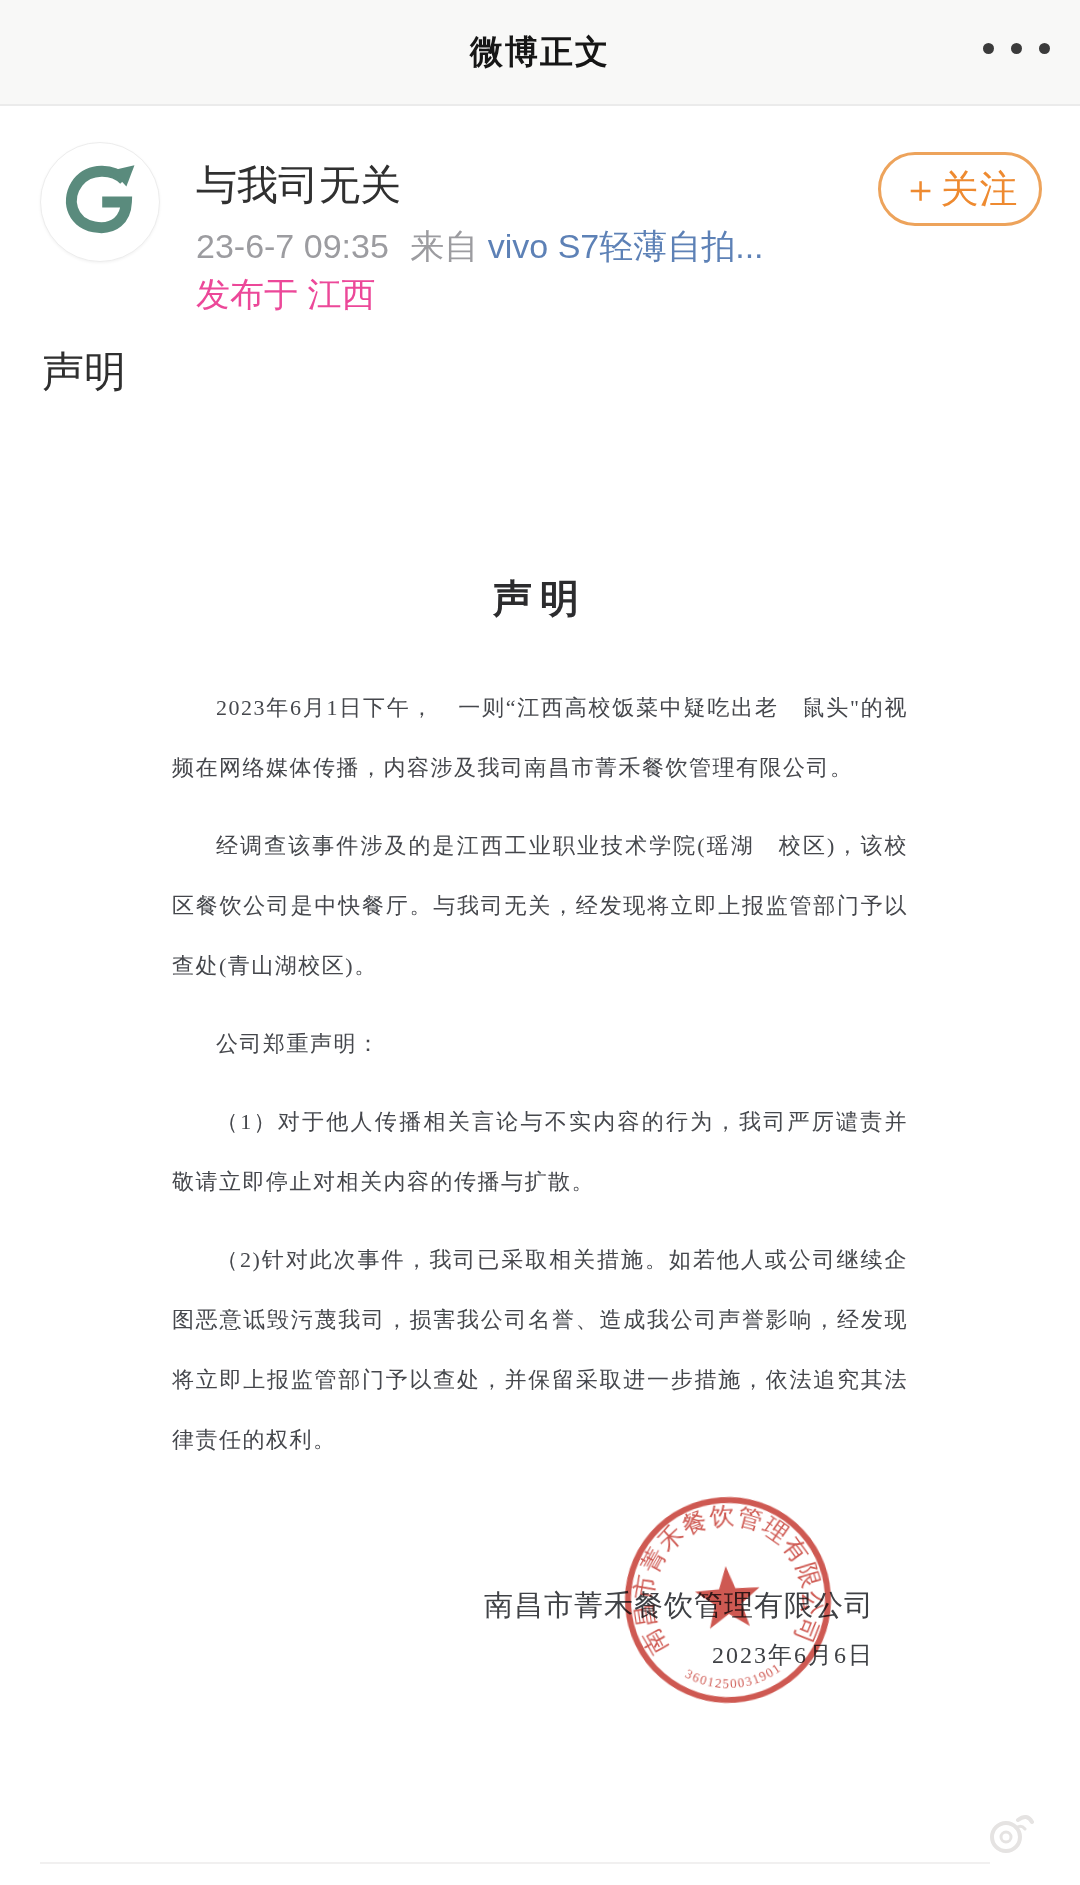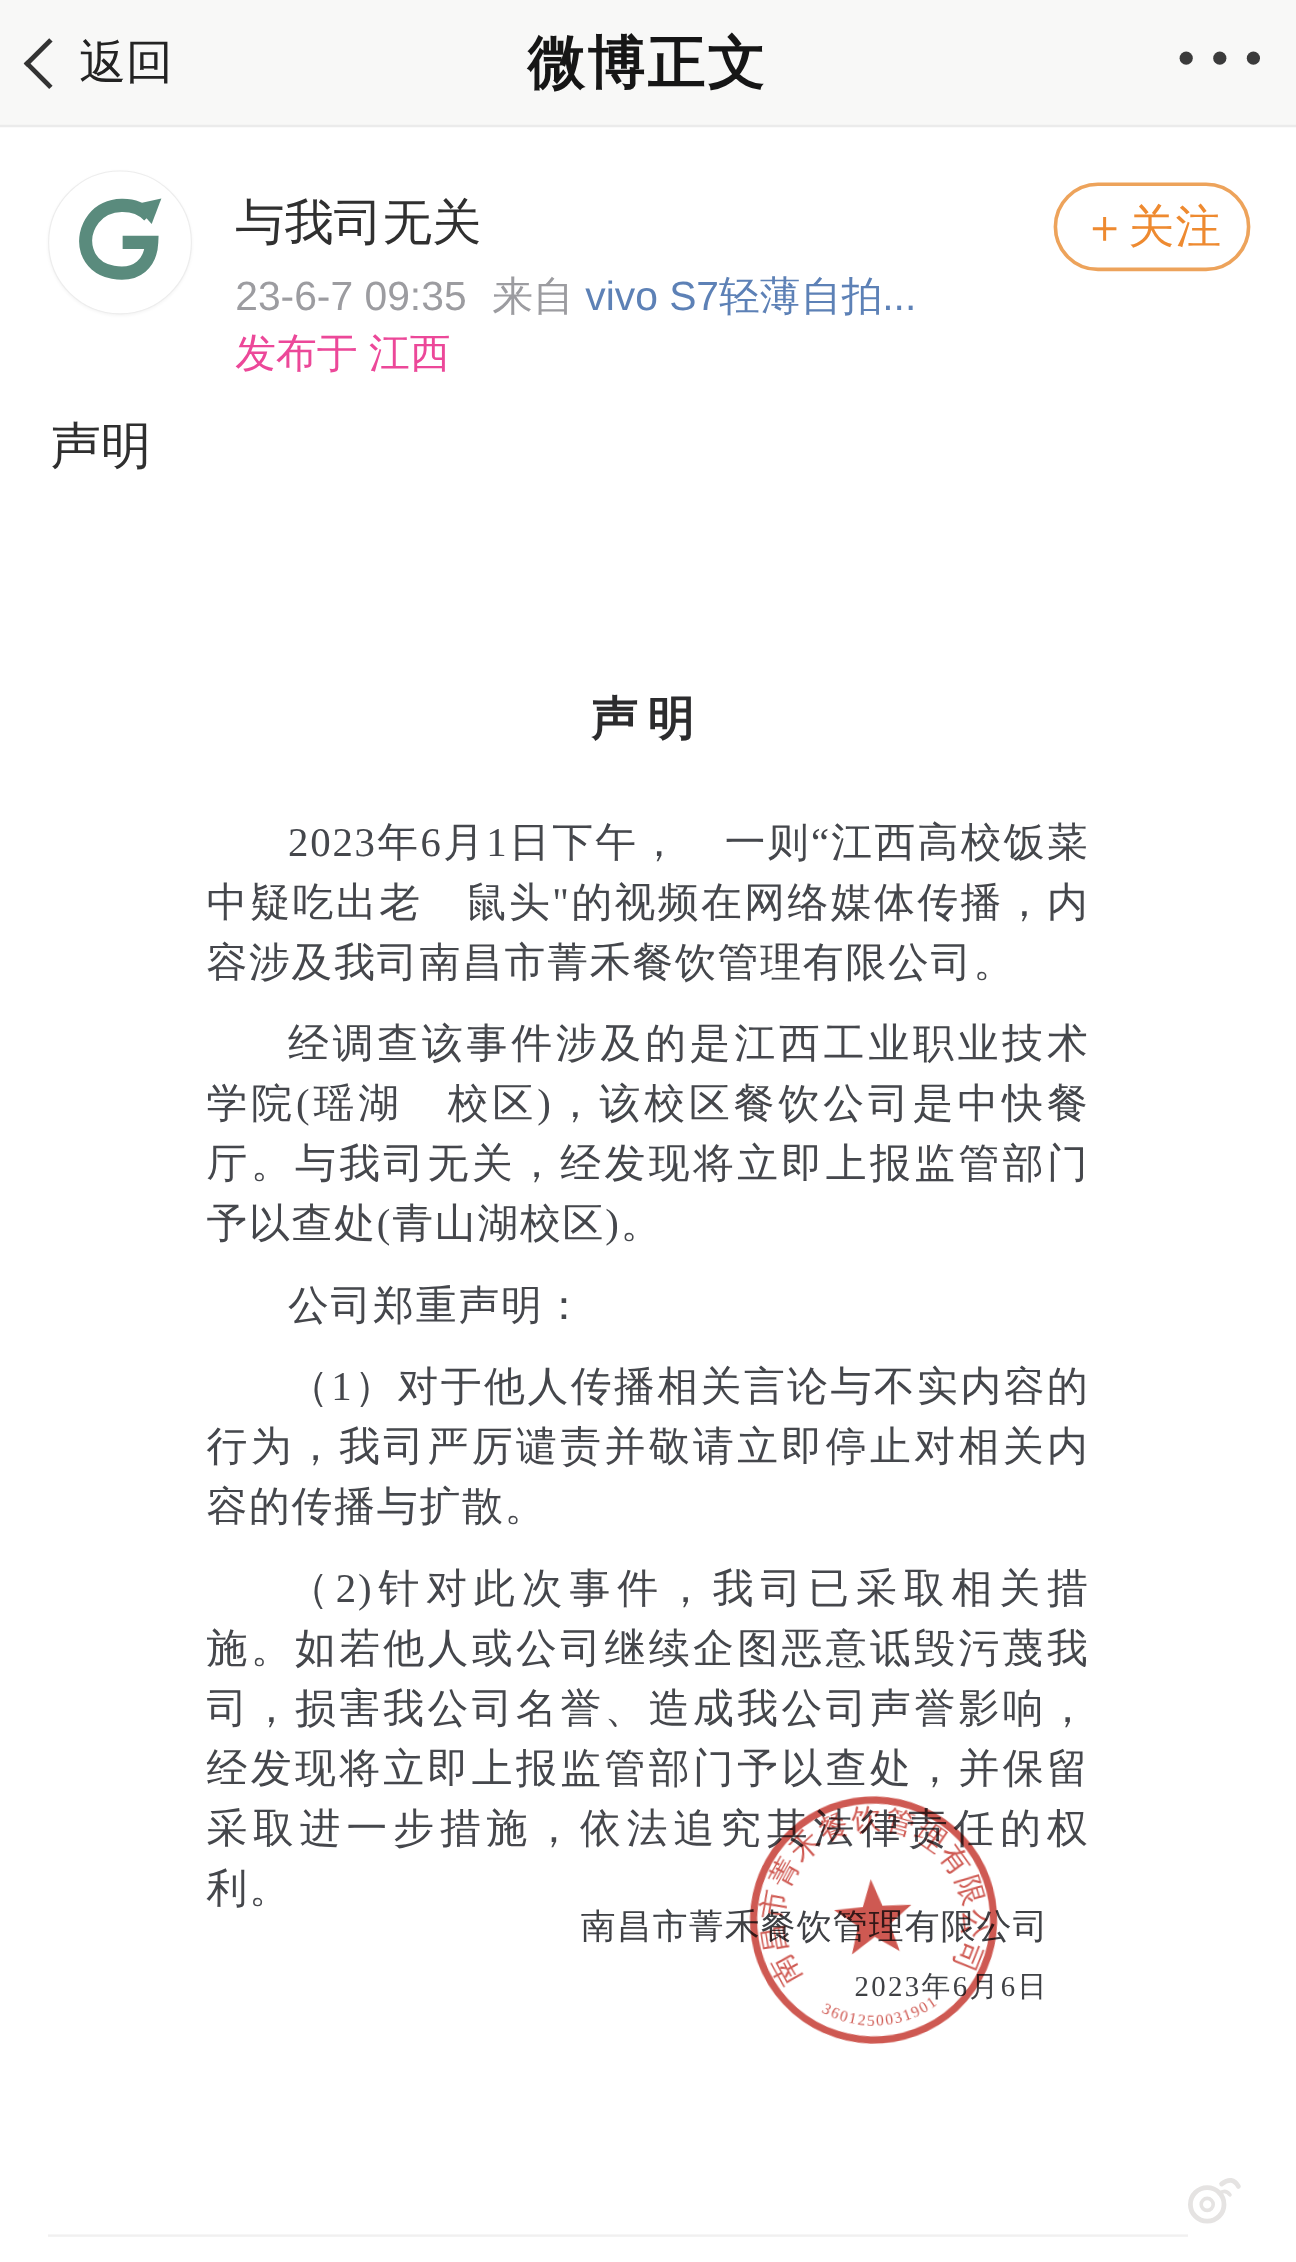--- a/index.html
+++ b/index.html
@@ -7,21 +7,21 @@
           font-family:"Liberation Sans","DejaVu Sans",sans-serif;}
 
   
   .navbar{position:absolute;top:0;left:0;right:0;height:104px;background:#f8f8f7;
           border-bottom:2px solid #ebebeb;}
   .nav-back{position:absolute;left:26px;top:0;height:104px;display:flex;align-items:center;
             gap:10px;font-size:39px;color:#232323;cursor:pointer;}
   .chevron-left{width:26px;height:26px;border-left:4px solid #333;border-bottom:4px solid #333;
                 transform:rotate(45deg);margin-top:2px;}
   .nav-title{position:absolute;left:0;right:0;top:0;height:104px;display:flex;align-items:center;
-             justify-content:center;font-size:48px;font-weight:700;color:#161616;letter-spacing:2px;
+             justify-content:center;font-size:33px;font-weight:700;color:#161616;letter-spacing:2px;
              pointer-events:none;}
   .nav-more{position:absolute;right:30px;top:0;height:96px;display:flex;align-items:center;
             gap:17px;cursor:pointer;}
   .nav-more .dot{width:11px;height:11px;border-radius:50%;background:#3b3b3b;}
 
   
   .avatar{position:absolute;left:40px;top:142px;width:118px;height:118px;border-radius:50%;
           background:#ffffff;border:1px solid #ededed;display:flex;align-items:center;
           justify-content:center;box-shadow:0 1px 3px rgba(0,0,0,.05);}
   .username{position:absolute;left:196px;top:158px;font-size:41px;color:#303030;font-weight:500;}
@@ -36,21 +36,21 @@
 
   
   .post-text{position:absolute;left:42px;top:344px;font-size:42px;color:#2f2f2f;}
 
   
   .doc{position:absolute;left:0;top:430px;width:1080px;height:1380px;background:#ffffff;}
   .doc-title{position:absolute;left:0;top:142px;width:100%;text-align:center;
              font-family:"Liberation Serif","DejaVu Serif",serif;font-size:39px;font-weight:700;
              color:#2c2c2e;letter-spacing:8px;}
   .doc-body{position:absolute;left:172px;top:248px;width:736px;
-            font-family:"Liberation Serif","DejaVu Serif",serif;font-size:34px;line-height:50px;
+            font-family:"Liberation Serif","DejaVu Serif",serif;font-size:22px;line-height:60px;
             letter-spacing:1.5px;color:#45474c;text-align:justify;}
   .doc-body p{margin:0 0 18px 0;text-indent:2em;}
   .doc-sign{position:absolute;right:206px;top:1156px;text-align:right;
             font-family:"Liberation Serif","DejaVu Serif",serif;color:#3f4145;}
   .sign-company{font-size:29px;letter-spacing:1px;margin-bottom:13px;}
   .sign-date{font-size:24px;letter-spacing:2px;}
 
   .stamp{position:absolute;left:620px;top:1062px;width:216px;height:216px;
          mix-blend-mode:multiply;opacity:.88;transform:rotate(-4deg);filter:blur(.4px);}
   .stamp text{font-family:"Liberation Serif","DejaVu Serif",serif;}
@@ -59,24 +59,20 @@
   .watermark{position:absolute;right:40px;top:1804px;display:flex;align-items:center;gap:10px;
              color:#e5e3e2;font-size:38px;letter-spacing:1px;}
   .hairline{position:absolute;left:40px;top:1862px;width:950px;height:2px;background:#f1f0f0;}
 </style>
 </head>
 <body>
 
 <div class="screen">
 
   <div class="navbar">
-    <div class="nav-back">
-      <span class="chevron-left"></span>
-      <span>返回</span>
-    </div>
     <div class="nav-title">微博正文</div>
     <div class="nav-more">
       <span class="dot"></span>
       <span class="dot"></span>
       <span class="dot"></span>
     </div>
   </div>
 
   <div class="avatar">
     <svg width="88" height="88" viewBox="0 0 120 120">

